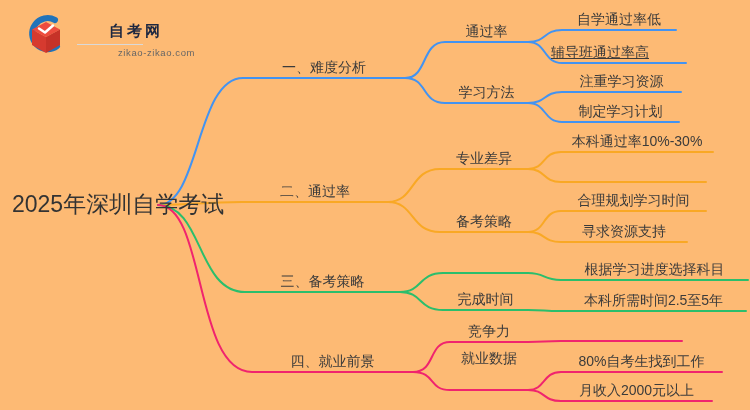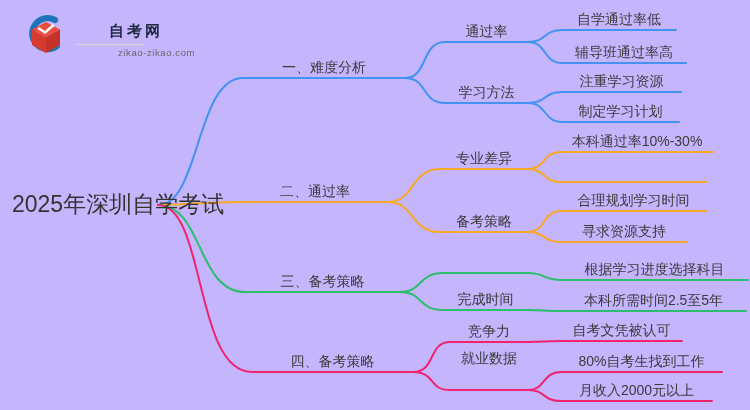--- a/index.html
+++ b/index.html
@@ -1,17 +1,17 @@
 <!DOCTYPE html>
 <html><head>
 <meta charset="utf-8">
 <style>
   html,body{margin:0;padding:0;background:#fff;}
   .stage{
-    position:relative;width:750px;height:410px;background:#c4b5fd;overflow:hidden;
+    position:relative;width:750px;height:410px;background:#fdba74;overflow:hidden;
     font-family:"Liberation Sans","DejaVu Sans",sans-serif;
   }
   
   .logo{position:absolute;left:24px;top:12px;display:flex;align-items:flex-start;}
   .logo svg{display:block;}
   .logo-text{margin-left:9px;padding-top:10px;}
   .logo-name{font-size:15px;font-weight:bold;color:#1c2740;letter-spacing:3px;text-align:center;}
   .logo-divider{height:1px;background:#d9d9d9;margin:3px 0 2px 0;width:66px;}
   .logo-site{font-size:9.5px;color:#666;letter-spacing:0.6px;white-space:nowrap;margin-left:41px;}
   
@@ -83,37 +83,36 @@
       <path d="M528,390 C546,390 542,372 561,372 L722,372"></path>
       <path d="M528,390 C546,390 542,401 561,401 L712,401"></path>
     </g>
   </svg>
 
   <div class="root-lbl" style="left:12px;top:194px;">2025年深圳自学考试</div>
 
   <div class="lbl" style="left:243px;top:57px;width:162px;">一、难度分析</div>
   <div class="lbl" style="left:445px;top:21px;width:83px;">通过率</div>
   <div class="lbl" style="left:562px;top:9px;width:114px;">自学通过率低</div>
-  <div class="lbl" style="left:562px;top:42px;width:124px;">辅导班通过率高</div>
+  <div class="lbl" style="left:538px;top:42px;width:124px;text-decoration:underline;">辅导班通过率高</div>
   <div class="lbl" style="left:445px;top:82px;width:83px;">学习方法</div>
   <div class="lbl" style="left:562px;top:71px;width:119px;">注重学习资源</div>
   <div class="lbl" style="left:562px;top:101px;width:117px;">制定学习计划</div>
 
   <div class="lbl" style="left:242px;top:181px;width:146px;">二、通过率</div>
   <div class="lbl" style="left:440px;top:148px;width:88px;">专业差异</div>
   <div class="lbl" style="left:561px;top:131px;width:152px;">本科通过率10%-30%</div>
   <div class="lbl" style="left:440px;top:211px;width:88px;">备考策略</div>
   <div class="lbl" style="left:561px;top:190px;width:145px;">合理规划学习时间</div>
   <div class="lbl" style="left:561px;top:221px;width:126px;">寻求资源支持</div>
 
   <div class="lbl" style="left:245px;top:271px;width:155px;">三、备考策略</div>
   <div class="lbl" style="left:561px;top:259px;width:187px;">根据学习进度选择科目</div>
   <div class="lbl" style="left:443px;top:289px;width:85px;">完成时间</div>
   <div class="lbl" style="left:561px;top:290px;width:185px;">本科所需时间2.5至5年</div>
 
-  <div class="lbl" style="left:252px;top:351px;width:161px;">四、备考策略</div>
+  <div class="lbl" style="left:252px;top:351px;width:161px;">四、就业前景</div>
   <div class="lbl" style="left:450px;top:321px;width:78px;">竞争力</div>
-  <div class="lbl" style="left:561px;top:320px;width:121px;">自考文凭被认可</div>
   <div class="lbl" style="left:450px;top:348px;width:78px;">就业数据</div>
   <div class="lbl" style="left:561px;top:351px;width:161px;">80%自考生找到工作</div>
   <div class="lbl" style="left:561px;top:380px;width:151px;">月收入2000元以上</div>
 
 </div>
 
 </body></html>

